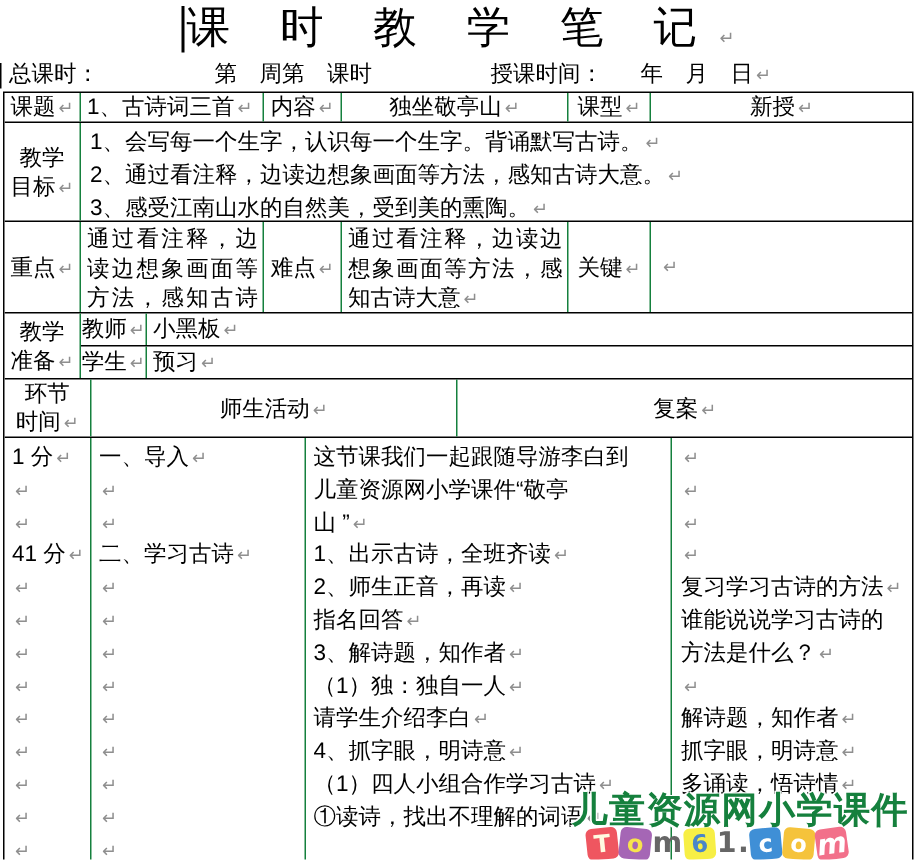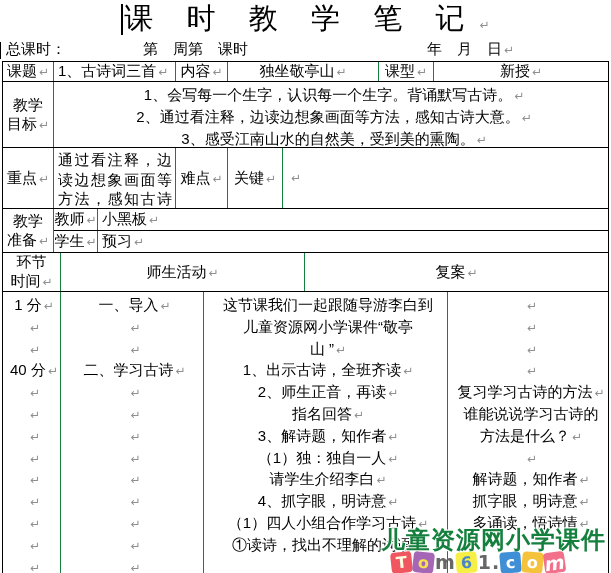--- a/index.html
+++ b/index.html
@@ -47,21 +47,21 @@
   .h25{height:25px;} .h66{height:66px;} .h61{height:61px;} .h44{height:44px;}
   .row-main { flex:1; border-bottom:none; }
   .objectives-cell { padding:2px 0 0 6px; line-height:21.5px; }
   .justify-cell { padding:2px 3px 0 4px; line-height:19.5px; text-align:justify; }
   .kp-text { display:inline; }
   .prep-group { display:flex; height:44px; }
   .prep-right { flex:1; display:flex; flex-direction:column; }
   .prep-subrow { display:flex; height:22px; border-bottom:1px solid #000; }
   .prep-subrow:last-child { border-bottom:none; }
   
-  .linecol { padding-top:2px; line-height:21.8px;text-align:center; }
+  .linecol { padding-top:2px; line-height:21.8px; }
   .linecol .ln { white-space:nowrap; height:21.8px; }
   .lc-time { padding-left:5px; }
   .lc-content { padding-left:5px; }
   .lc-activity { padding-left:5px; }
   .lc-review { padding-left:6px; }
   
   .watermark { position:absolute; left:381px; top:524px; width:230px; z-index:5; }
   .wm-text {
     font-size:24px; font-weight:bold; letter-spacing:1px; white-space:nowrap;
     text-shadow:-1px -1px 0 #fff, 1px -1px 0 #fff, -1px 1px 0 #fff, 1px 1px 0 #fff;
@@ -88,20 +88,21 @@
   <div class="title-row">
     <span class="caret"></span>
     <span class="title-text">课 时 教 学 笔 记</span>
     <span class="mk">↵</span>
   </div>
 
   <div class="subheader">
     <span class="tick"></span>
     <span class="pos" style="left:6px">总课时：</span>
     <span class="pos" style="left:143px">第　周第　课时</span>
+    <span class="pos" style="left:327px">授课时间：</span>
     <span class="pos" style="left:427px"><span>年　月　日</span><span class="mk">↵</span></span>
   </div>
 
   <div class="sheet">
 
     <div class="row h25">
       <div class="cell w51 c-center">
           <span><span>课题</span><span class="mk">↵</span></span>
         </div>
       <div class="cell w122 c-left pl4">
@@ -134,20 +135,21 @@
     </div>
 
     <div class="row h61">
       <div class="cell w51 c-center">
           <span><span>重点</span><span class="mk">↵</span></span>
         </div>
       <div class="cell w122 justify-cell"><span class="kp-text">通过看注释，边读边想象画面等方法，感知古诗大意</span></div>
       <div class="cell w52 c-center">
           <span><span>难点</span><span class="mk">↵</span></span>
         </div>
+      <div class="cell w151 justify-cell"><span class="kp-text">通过看注释，边读边想象画面等方法，感知古诗大意</span><span class="mk">↵</span></div>
       <div class="cell w55 c-center">
           <span><span>关键</span><span class="mk">↵</span></span>
         </div>
       <div class="cell wfill c-left pl6">
           <span></span>
           <span class="mk">↵</span>
         </div>
     </div>
 
     <div class="row prep-group">
@@ -186,21 +188,21 @@
       <div class="cell wfill c-center">
           <span><span>复案</span><span class="mk">↵</span></span>
         </div>
     </div>
 
     <div class="row row-main">
       <div class="cell b58 linecol lc-time">
           <div class="ln"><span>1 分</span><span class="mk">↵</span></div>
           <div class="ln"><span></span><span class="mk">↵</span></div>
           <div class="ln"><span></span><span class="mk">↵</span></div>
-          <div class="ln"><span>40 分</span><span class="mk">↵</span></div>
+          <div class="ln"><span>41 分</span><span class="mk">↵</span></div>
           <div class="ln"><span></span><span class="mk">↵</span></div>
           <div class="ln"><span></span><span class="mk">↵</span></div>
           <div class="ln"><span></span><span class="mk">↵</span></div>
           <div class="ln"><span></span><span class="mk">↵</span></div>
           <div class="ln"><span></span><span class="mk">↵</span></div>
           <div class="ln"><span></span><span class="mk">↵</span></div>
           <div class="ln"><span></span><span class="mk">↵</span></div>
           <div class="ln"><span></span><span class="mk">↵</span></div>
           <div class="ln"><span></span><span class="mk">↵</span></div>
         </div>

